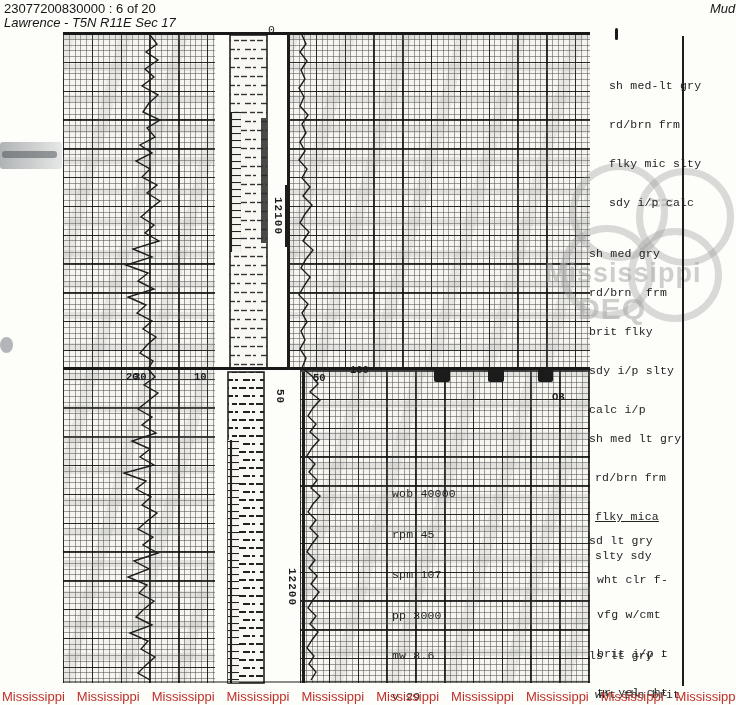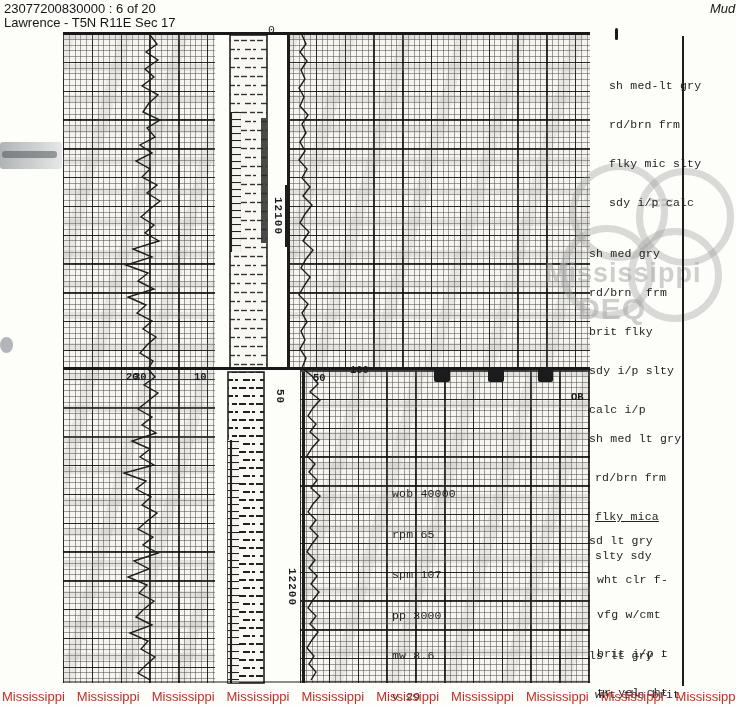--- a/index.html
+++ b/index.html
@@ -40,21 +40,21 @@
   .blob{background:#1b1b1b;border-radius:2px;z-index:6;}
   svg{position:absolute;left:0;top:0;pointer-events:none;}
   .z4{z-index:4;} .z2{z-index:2;} .z10{z-index:10;}
 </style>
 </head>
 <body>
 
 <div id="page">
 
   <div class="abs hdr" style="left:4px;top:2px;">23077200830000 : 6 of 20</div>
-  <div class="abs hdr" style="left:4px;top:16px;">Lawrence - T5N R11E Sec 17</div>
+  <div class="abs hdr" style="left:4px;top:16px;font-style:italic;">Lawrence - T5N R11E Sec 17</div>
   <div class="abs hdr hdr-r" style="right:5px;top:2px;">Mud Logs</div>
 
   <div class="abs gridtrack" style="left:63px;top:33px;width:152px;height:650px;"></div>
   <div class="abs gridtrack" style="left:287px;top:33px;width:303px;height:337px;"></div>
   <div class="abs gridtrack" style="left:300px;top:370px;width:290px;height:313px;"></div>
 
   <div class="abs hline" style="left:63px;top:32px;width:527px;height:3px;z-index:5;"></div>
   <div class="abs hline" style="left:63px;top:367px;width:527px;height:3px;z-index:5;"></div>
   <div class="abs" style="left:63px;top:681px;width:527px;height:1.5px;background:rgba(0,0,0,.45);z-index:5;"></div>
   <div class="abs vline" style="left:287px;top:33px;width:2.5px;height:337px;z-index:5;"></div>
@@ -110,25 +110,25 @@
   <div class="abs tw" style="left:268px;top:23px;">0</div>
   <div class="abs vlabel" style="left:284px;top:197px;">12100</div>
   <div class="abs vlabel" style="left:286px;top:389px;">50</div>
   <div class="abs vlabel" style="left:298px;top:568px;">12200</div>
 
   <div class="abs scalenum" style="left:88px;top:371px;margin-left:46px;">30</div>
   <div class="abs scalenum" style="left:126px;top:371px;border-radius:6px;">20</div>
   <div class="abs scalenum" style="left:163px;top:371px;margin-left:31px;">10</div>
   <div class="abs scalenum" style="left:313px;top:372px;">50</div>
   <div class="abs scalenum" style="left:350px;top:364px;font-family:Liberation Mono, monospace;">100</div>
-  <div class="abs scalenum" style="left:552px;top:391px;margin-left:19px;">OB</div>
+  <div class="abs scalenum" style="left:552px;top:391px;">OB</div>
 
   <div class="abs tw" style="left:392px;top:460px;line-height:13.5px;">
     <div>wob 40000</div>
-    <div>rpm 65</div>
+    <div>rpm 45</div>
     <div>spm 107</div>
     <div>pp 3000</div>
     <div>mw 8.6</div>
     <div>v 29</div>
   </div>
 
   <div class="abs tw" style="left:609px;top:53px;">
     <div>sh med-lt gry</div>
     <div>rd/brn frm</div>
     <div>flky mic slty</div>

